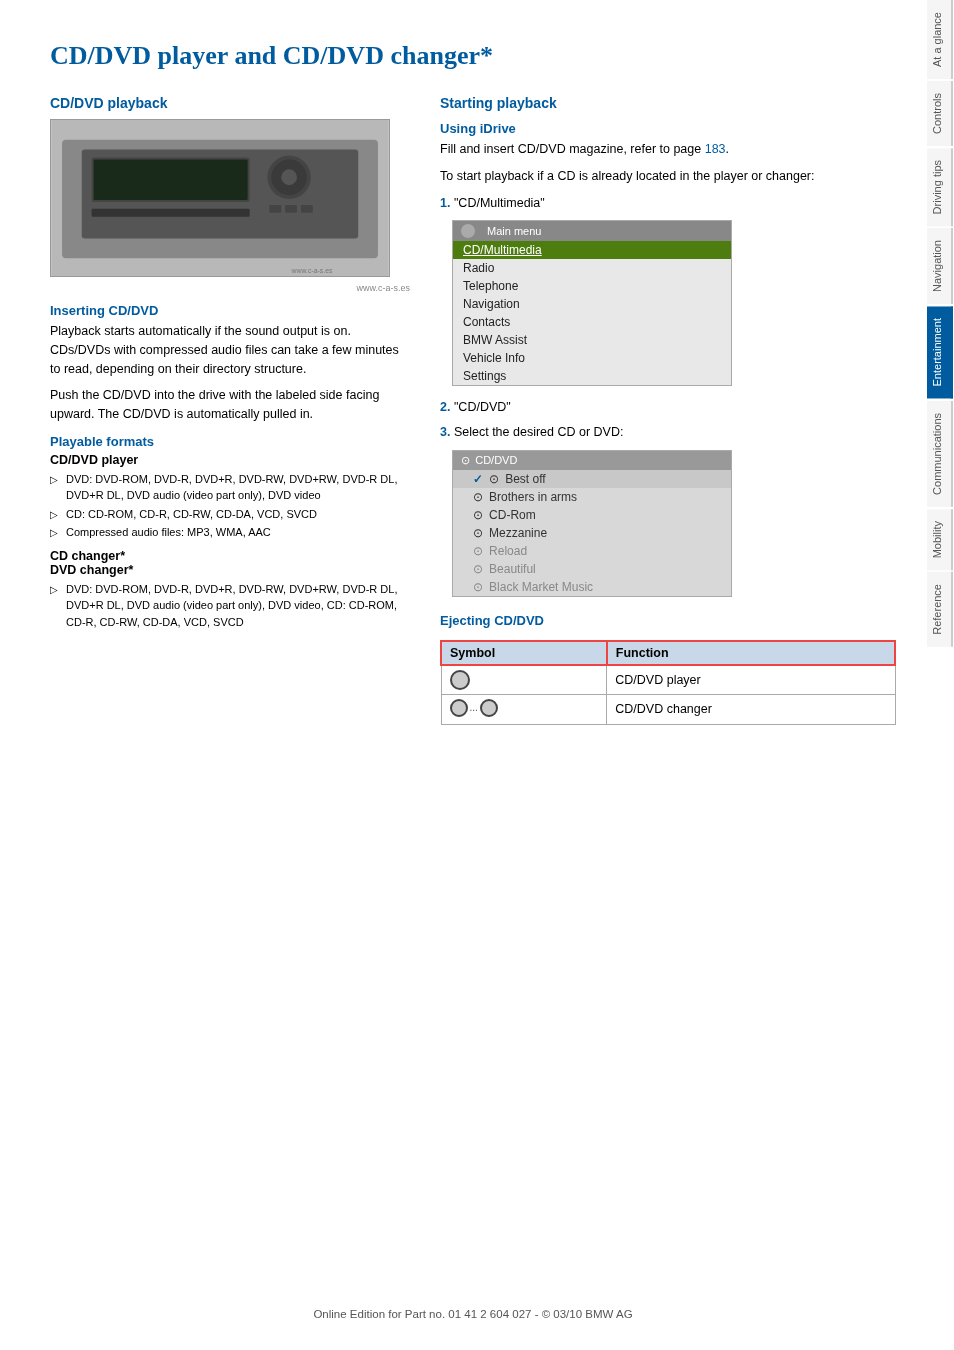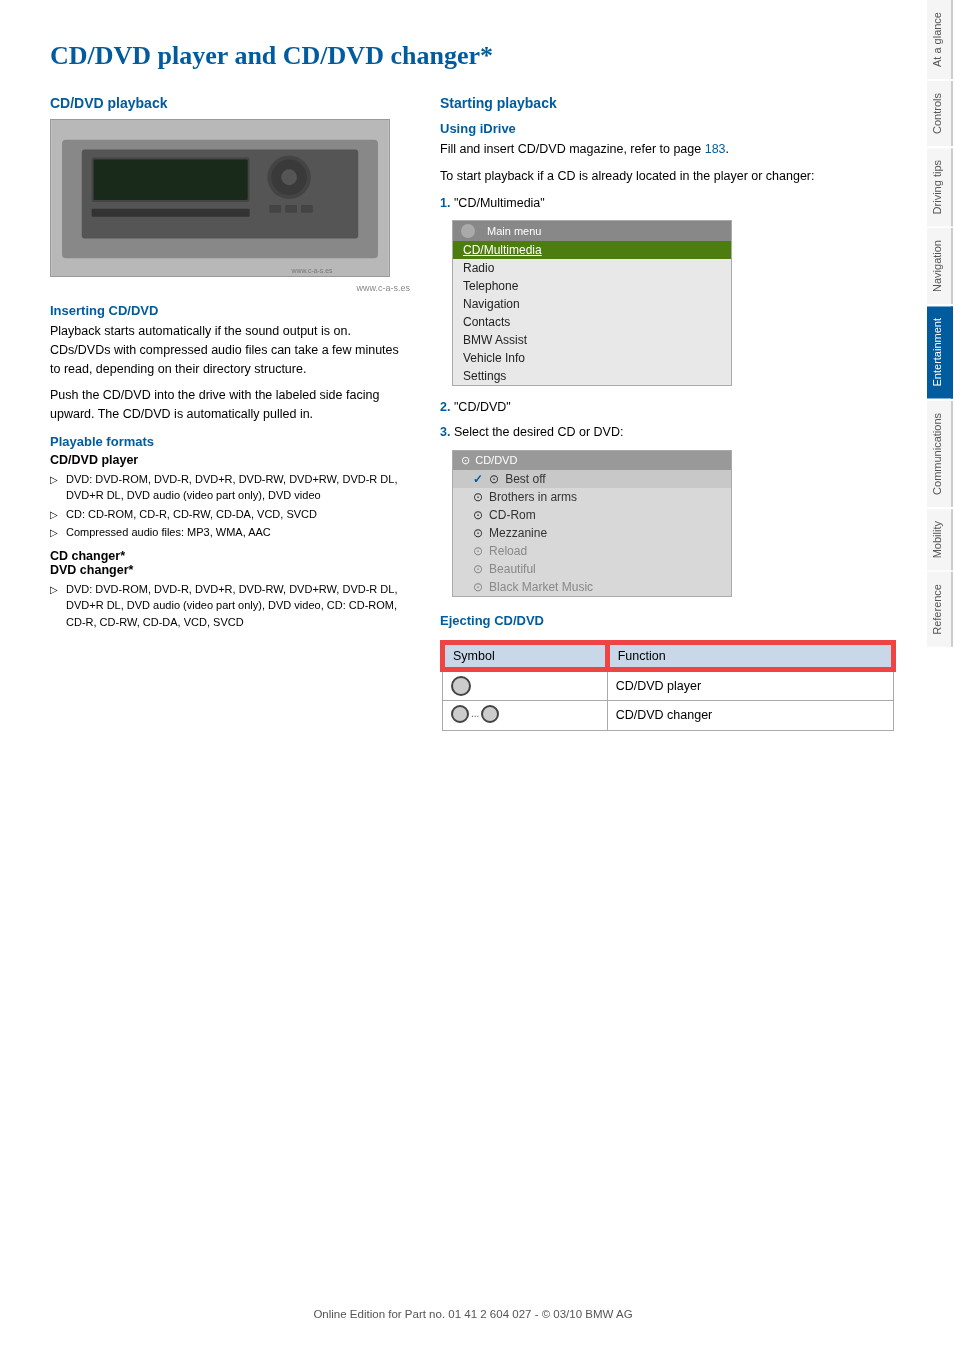--- a/index.html
+++ b/index.html
@@ -249,22 +249,22 @@
       width: 100%;
       border-collapse: collapse;
       margin-top: 12px;
       font-size: 12.5px;
     }
 
     .symbol-table th {
       background: #c8d8e8;
       padding: 4px 8px;
       text-align: left;
-      font-weight: normal;
-      border: 5px solid #ef4444;
+      font-weight: bold;
+      border: 2px solid #ef4444;
     }
 
     .symbol-table td {
       padding: 4px 8px;
       border: 1px solid #aaa;
       vertical-align: middle;
     }
 
     
     .page-footer {

